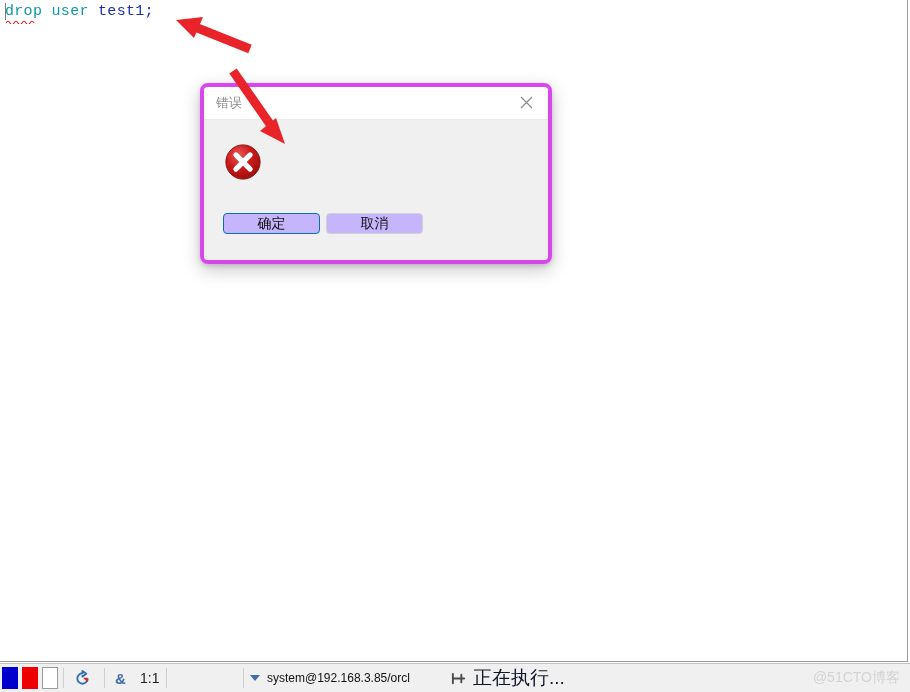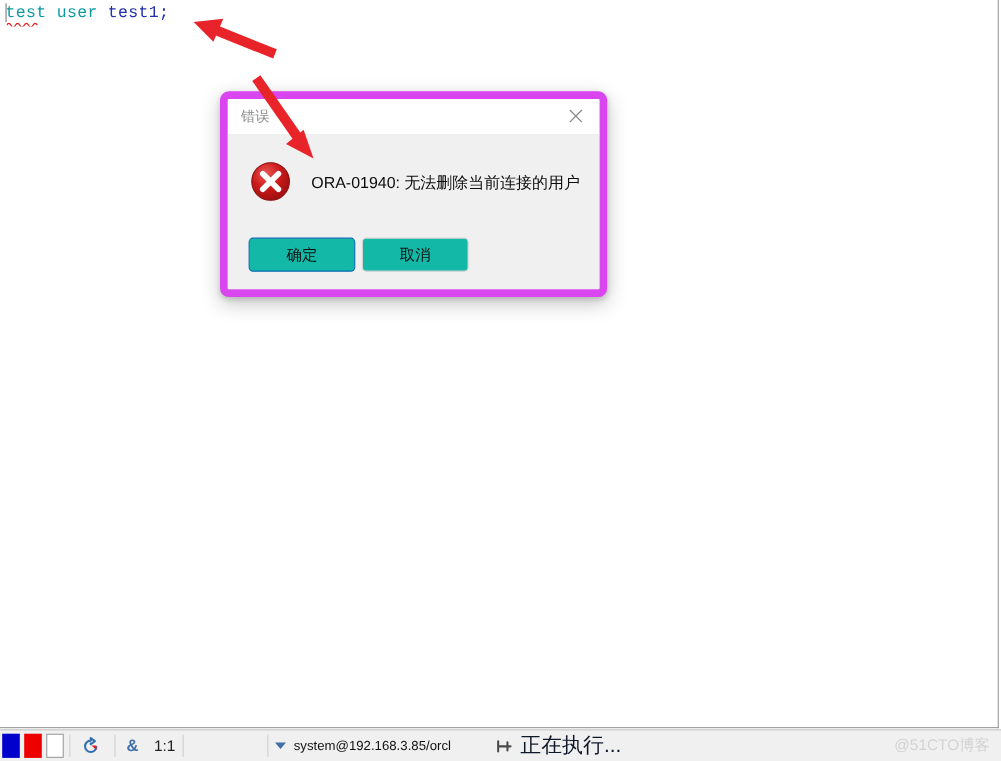--- a/index.html
+++ b/index.html
@@ -48,21 +48,21 @@
     background: #7d7d7d;
   }
 
   
   .dialog {
     position: absolute;
     left: 200px; top: 83px;
     width: 352px;
     border-radius: 8px;
     background: #f0f0f0;
-    border: 7px solid #d946ef;
+    border: 4px solid #d946ef;
     box-shadow: 0 6px 18px rgba(0,0,0,0.22), 0 2px 5px rgba(0,0,0,0.14);
     box-sizing: border-box;
     overflow: hidden;
   }
   .dlg-titlebar {
     position: relative;
     height: 32px;
     background: #ffffff;
     border-bottom: 1px solid #eaeaea;
   }
@@ -98,22 +98,22 @@
     white-space: nowrap;
   }
   .dlg-buttons {
     position: relative;
     height: 47px;
     background: #f0f0f0;
   }
   .btn {
     position: absolute;
     top: 0;
-    height: 31px;
-    background: #14b8a6;
+    height: 21px;
+    background: #c4b5fd;
     border: 1px solid #d2d2d2;
     border-radius: 4px;
     font-size: 14px;
     color: #111111;
     display: flex;
     align-items: center;
     justify-content: center;
     box-sizing: border-box;
     cursor: default;
   }
@@ -175,21 +175,21 @@
     pointer-events: none;
   }
 </style>
 </head>
 <body>
 
 <div id="app">
 
   <div class="editor">
     <div class="caret"></div>
-    <div class="code-line"><span class="tok-key">test</span><span> </span><span class="tok-key">user</span><span> </span><span class="tok-ident">test1;</span></div>
+    <div class="code-line"><span class="tok-key">drop</span><span> </span><span class="tok-key">user</span><span> </span><span class="tok-ident">test1;</span></div>
     <svg class="squiggle" viewBox="0 0 30 5">
       <path d="M0 4 Q2 0.5 4 4 T8 4 T12 4 T16 4 T20 4 T24 4 T28 4" fill="none" stroke="#e02020" stroke-width="1.1"></path>
     </svg>
   </div>
 
   <div class="dialog">
 
     <div class="dlg-titlebar">
       <span class="dlg-title">错误</span>
       <div class="dlg-close">
@@ -205,21 +205,20 @@
           <radialGradient id="eg" cx="38%" cy="30%" r="78%">
             <stop offset="0%" stop-color="#e85a56"></stop>
             <stop offset="48%" stop-color="#cc1a1a"></stop>
             <stop offset="100%" stop-color="#960d0d"></stop>
           </radialGradient>
         </defs>
         <circle cx="20" cy="20" r="19" fill="#e9e9e9"></circle>
         <circle cx="20" cy="20" r="18" fill="url(#eg)" stroke="#8d0f0f" stroke-width="1"></circle>
         <path d="M12.5 12.5 L27.5 27.5 M27.5 12.5 L12.5 27.5" stroke="#ffffff" stroke-width="5.4" stroke-linecap="round" fill="none"></path>
       </svg>
-      <div class="dlg-msg">ORA-01940: 无法删除当前连接的用户</div>
     </div>
 
     <div class="dlg-buttons">
       <div class="btn btn-ok">确定</div>
       <div class="btn btn-cancel">取消</div>
     </div>
   </div>
 
   <svg class="arrows" viewBox="0 0 910 692">
     <g>

